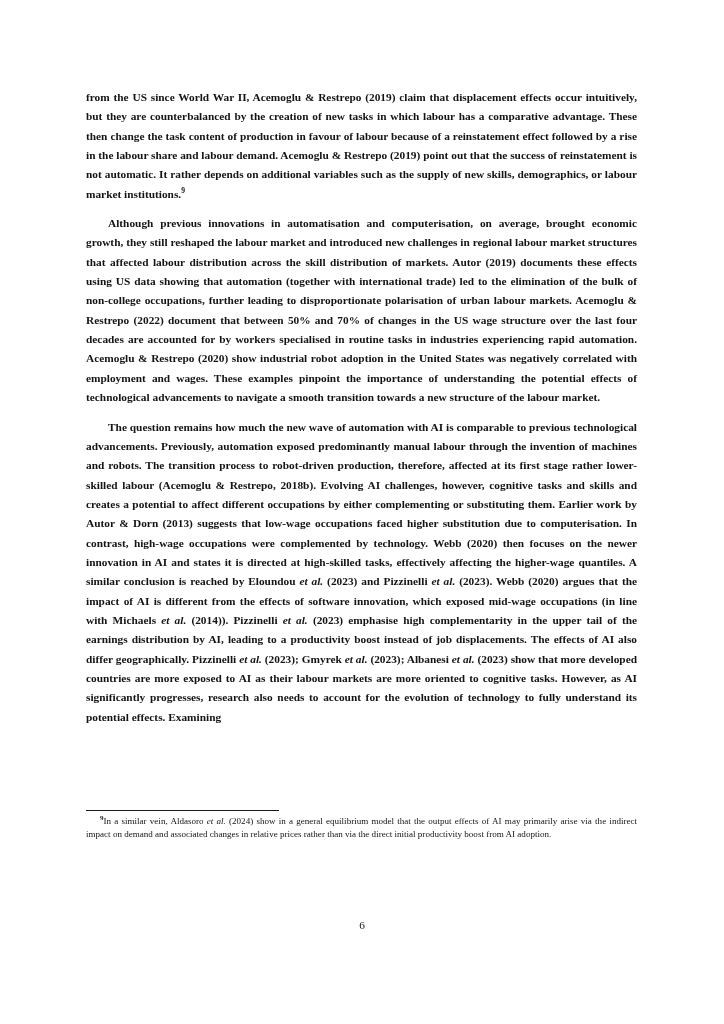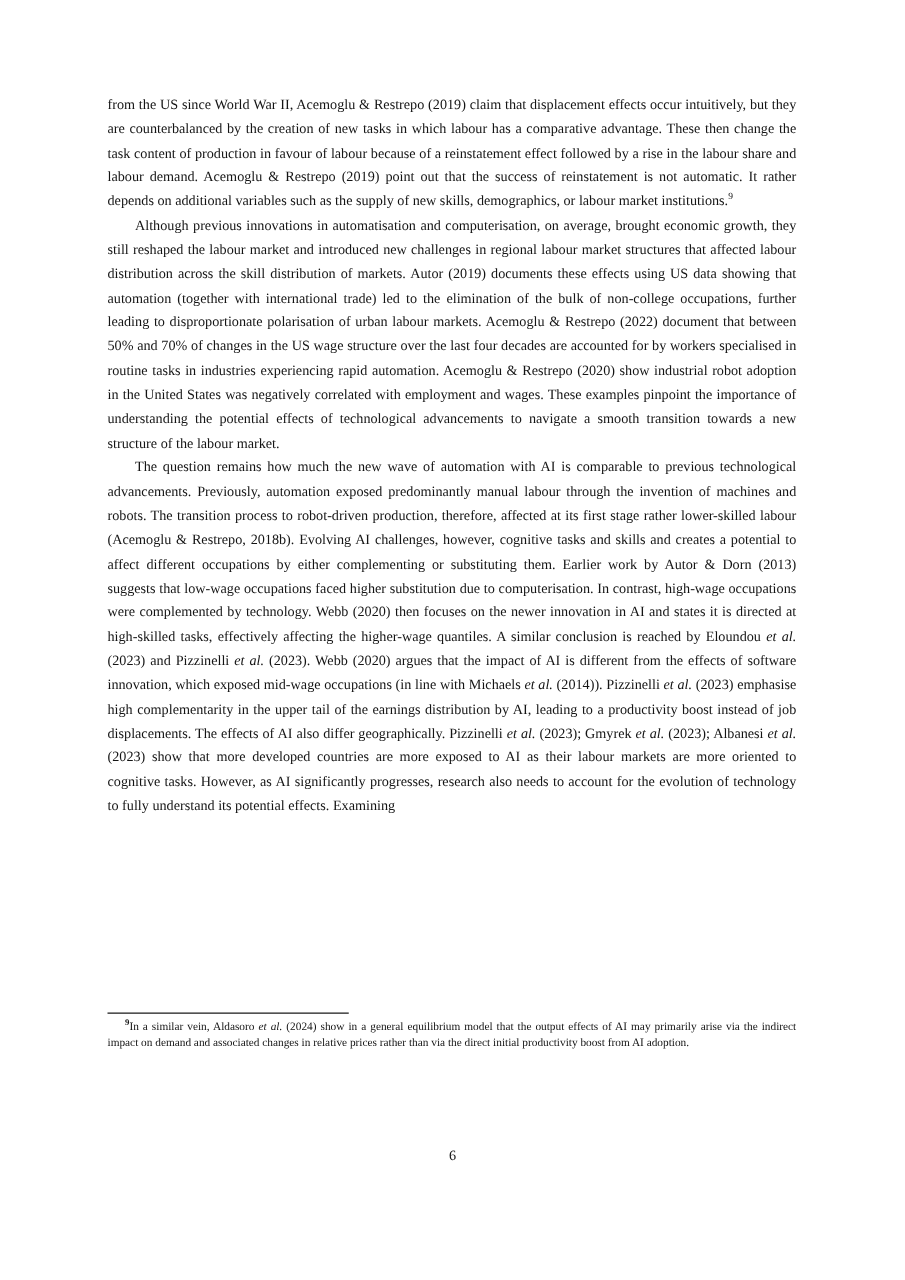--- a/index.html
+++ b/index.html
@@ -13,34 +13,35 @@
     height: 1024px;
     background: #ffffff;
     margin: 0 auto;
     overflow: hidden;
     font-family: "Liberation Serif", "DejaVu Serif", serif;
     color: #101010;
   }
   .textblock {
     position: absolute;
     left: 86px;
-    top: 75px;
+    top: 88px;
     width: 551px;
+    font-weight: bold;
   }
   p.body {
     margin: 0;
     font-size: 11.35px;
     line-height: 19.35px;
     text-align: justify;
     text-justify: inter-word;
     hyphens: none;
     color: #141414;
   }
   p.body + p.body {
-    margin-top: 0;
+    margin-top: 10px;
   }
   p.indent {
     text-indent: 22px;
   }
   sup.fnmark {
     font-size: 7.6px;
     vertical-align: super;
     line-height: 0;
   }
   .footnote-area {

